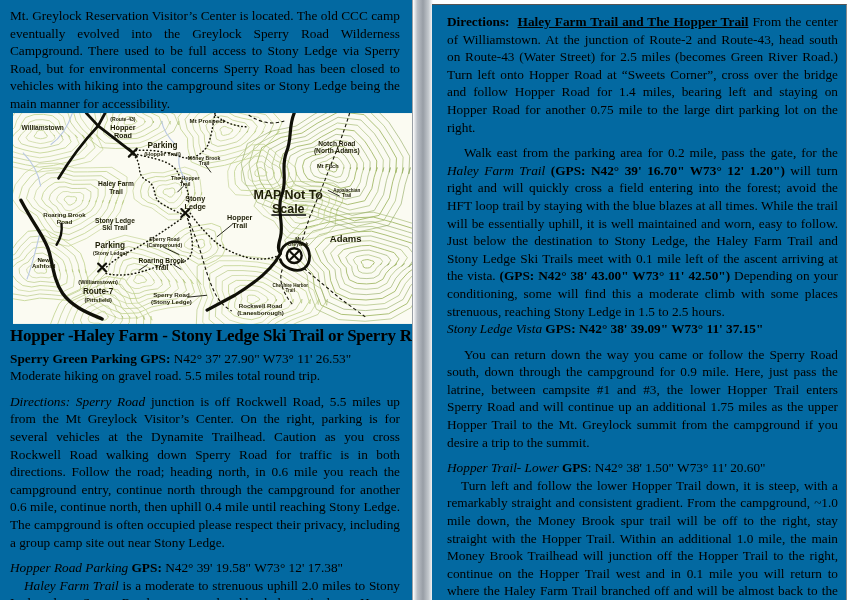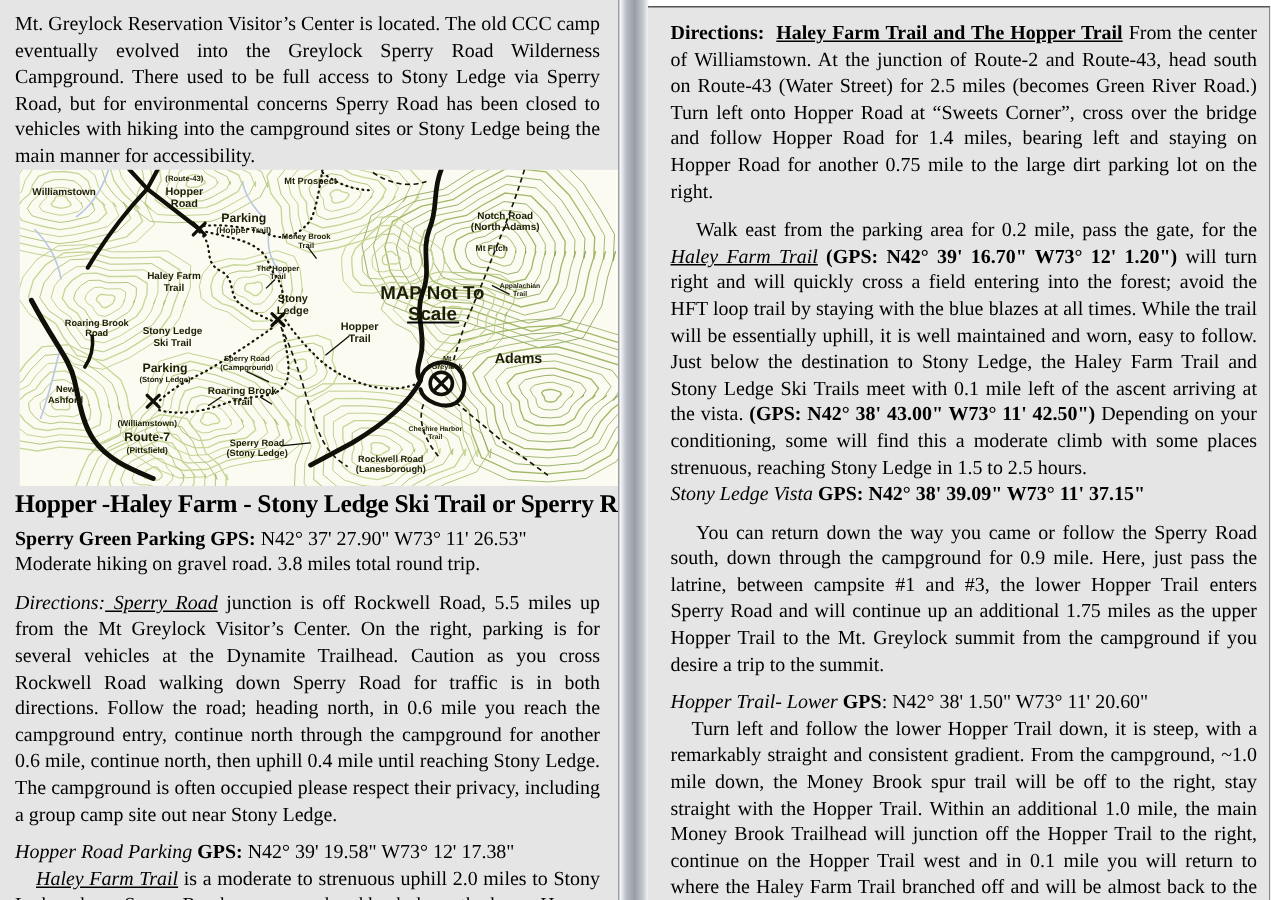--- a/index.html
+++ b/index.html
@@ -1,31 +1,31 @@
 <!DOCTYPE html>
 <html><head>
 <meta charset="utf-8">
 <style>
   html,body{margin:0;padding:0;background:#ffffff;}
   #stage{position:relative;width:847px;height:600px;background:#fff;overflow:hidden;
          font-family:"Liberation Serif", serif;color:#000;}
-  .page{position:absolute;top:0;height:600px;background:#e5e5e5;overflow:hidden;}
+  .page{position:absolute;top:0;height:600px;background:#0369a1;overflow:hidden;}
   #pageL{left:0;width:412px;}
   #pageR{left:432px;width:415px;border-top:1.5px solid #555;border-right:1.5px solid #888;
          box-sizing:border-box;margin-top:4px;height:596px;}
   #gutter{position:absolute;top:0;left:412px;width:20px;height:600px;
           background:linear-gradient(90deg,#ffffff 0%,#b9bec5 22%,#989ea6 50%,#c3c8cd 78%,#ffffff 100%);
           border-left:1px solid #9aa0a6;}
   .col{padding:7px 12px 0 10px;}
   #pageR .col{padding:8px 8px 0 15px;}
   p{margin:0;}
   .body{font-size:13.3px;line-height:17.6px;text-align:justify;}
   .ind{text-indent:17px;}
   .b{font-weight:bold;}
-  .i{font-style:italic;text-decoration:underline;}
+  .i{font-style:italic;}
   .bi{font-weight:normal;font-style:italic;}
   .bu{font-weight:bold;text-decoration:underline;margin-top:25px;}
   .gap8{margin-top:8px;}
   .caption{font-weight:bold;font-size:17px;letter-spacing:-0.25px;white-space:nowrap;
            margin:2px 0 4px 0;}
   
   #mapwrap{margin:0 0 0 3px;line-height:0;}
   svg{display:block;}
   .ml{font-family:"Liberation Sans",sans-serif;font-weight:bold;fill:#1d1d06;text-anchor:middle;}
   .m4{font-size:4.6px}.m45{font-size:4.9px}.m5{font-size:5.2px}.m55{font-size:5.7px}
@@ -248,21 +248,21 @@
           <text class="ml m8" x="86" y="183"><tspan x="86" dy="0">Route-7</tspan></text>
           <text class="ml m55" x="86" y="191"><tspan x="86" dy="0">(Pittsfield)</tspan></text>
           <text class="ml m6" x="160" y="186"><tspan x="160" dy="0">Sperry Road</tspan><tspan x="160" dy="1.12em">(Stony Ledge)</tspan></text>
           <text class="ml m6" x="250" y="197"><tspan x="250" dy="0">Rockwell Road</tspan><tspan x="250" dy="1.12em">(Lanesborough)</tspan></text>
           <text class="ml m4" x="280" y="176"><tspan x="280" dy="0">Cheshire Harbor</tspan><tspan x="280" dy="1.12em">Trail</tspan></text>
         </svg>
       </div>
 
       <p class="caption">Hopper -Haley Farm - Stony Ledge Ski Trail or Sperry Road to Stony Ledge.</p>
 
-      <p class="body"><span class="b">Sperry Green Parking</span>&nbsp;<span class="b">GPS:</span> <span>N42° 37' 27.90" W73° 11' 26.53"</span><br><span>Moderate hiking on gravel road. 3.8 miles  total round trip.</span></p>
+      <p class="body"><span class="b">Sperry Green Parking</span>&nbsp;<span class="b">GPS:</span> <span>N42° 37' 27.90" W73° 11' 26.53"</span><br><span>Moderate hiking on gravel road. 5.5 miles  total round trip.</span></p>
 
       <p class="body gap8"><span class="bi">Directions:</span><span class="i">  Sperry Road</span><span> junction is off Rockwell Road, 5.5 miles up from the Mt Greylock Visitor’s Center. On the right, parking is for several vehicles at the Dynamite Trailhead.  Caution as you cross Rockwell Road walking down Sperry Road for traffic is in both directions. Follow the road; heading north, in 0.6 mile you reach the campground entry, continue north through the campground for another 0.6 mile, continue north, then uphill 0.4 mile until reaching Stony Ledge. The campground is often occupied please respect their privacy, including a group camp site out near Stony Ledge.</span></p>
 
       <p class="body gap8"><span class="bi">Hopper Road Parking</span> <span class="b">GPS:</span> <span>N42° 39' 19.58" W73° 12' 17.38"</span><br><span style="display:inline-block;width:14px;"></span><span class="i">Haley Farm Trail</span><span> is a moderate to strenuous uphill 2.0 miles to Stony Ledge, down Sperry Road campground and back down the lower Hopper Trail for a 5.2 miles total round trip.</span></p>
     </div>
   </div>
 
   <div id="gutter"></div>
 
   <div class="page" id="pageR">

